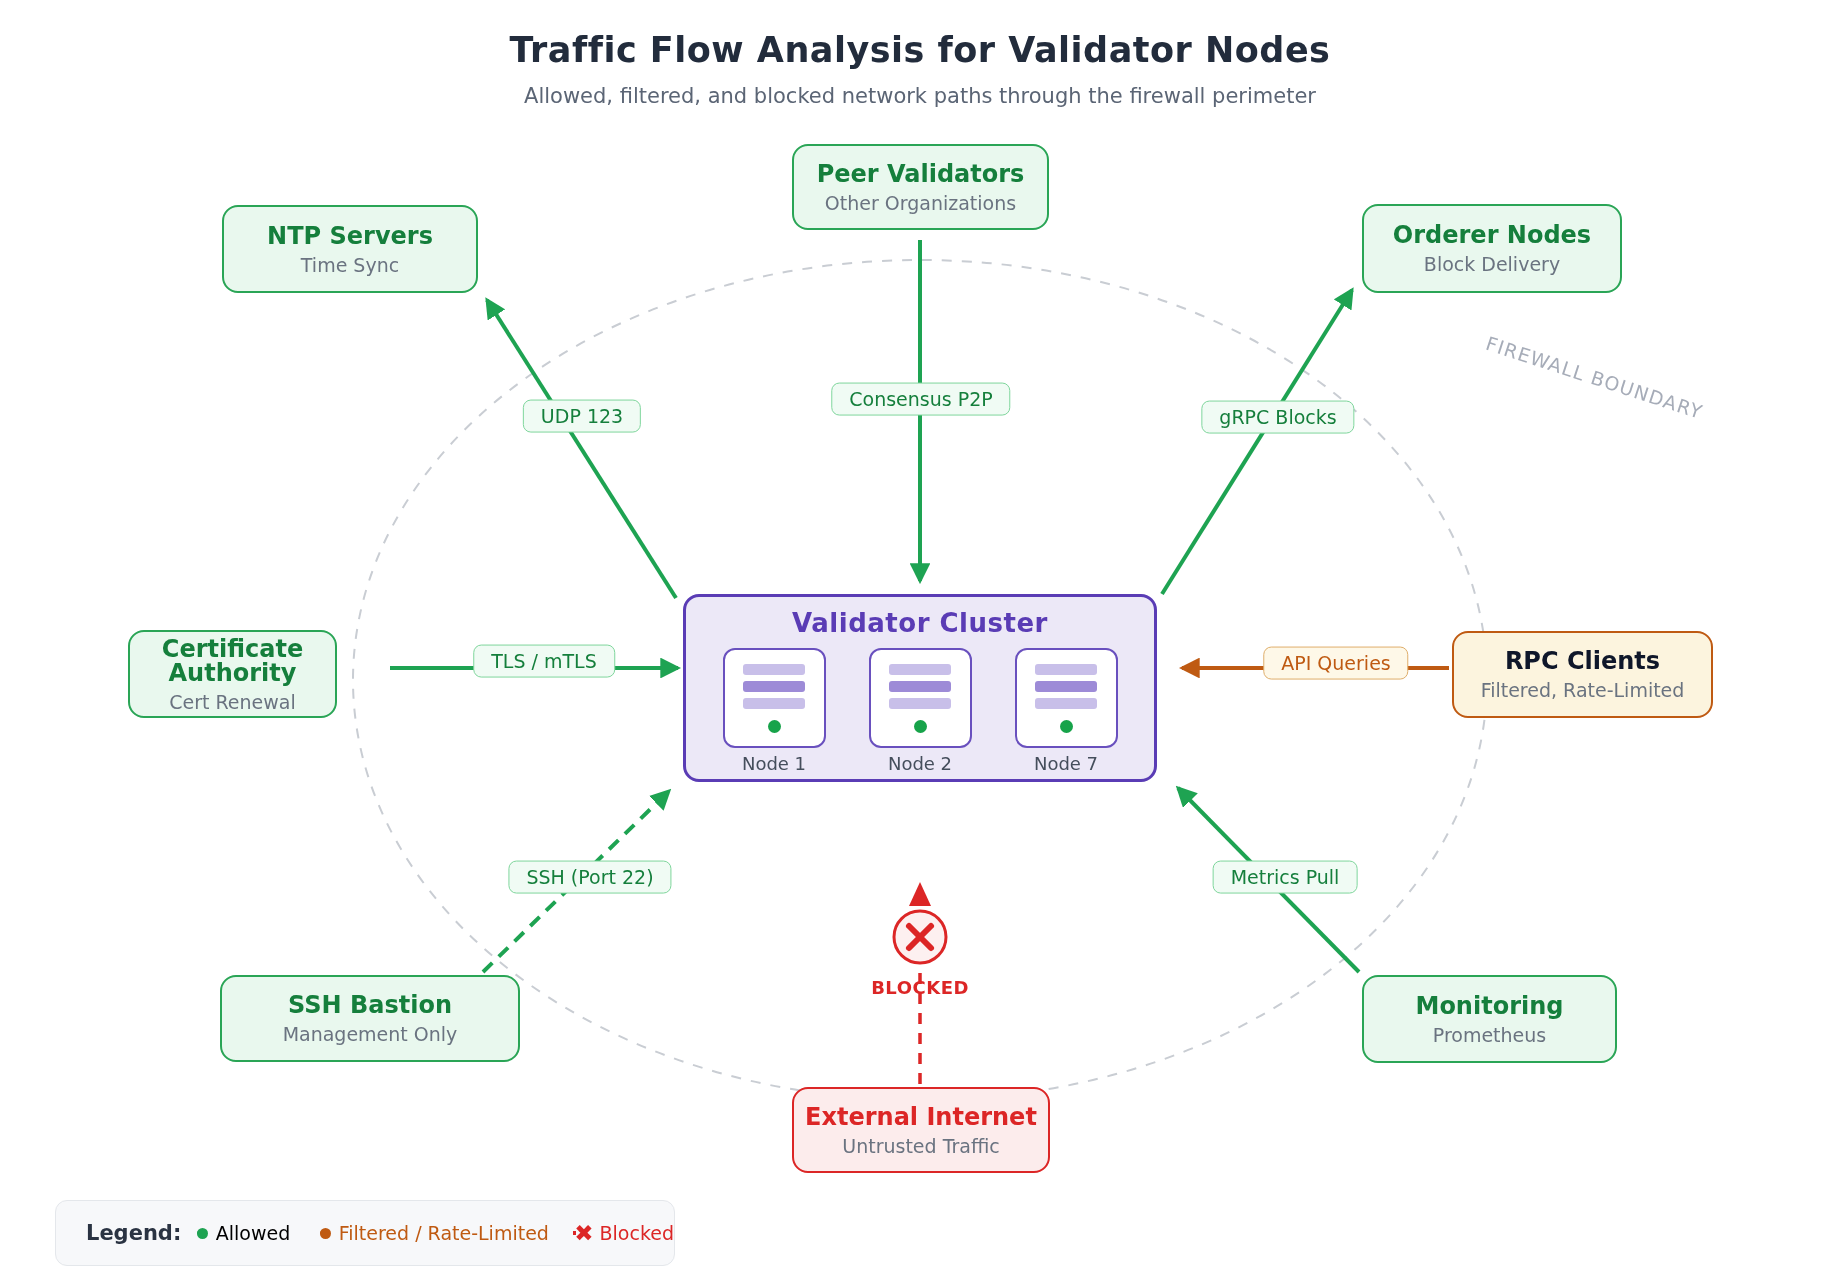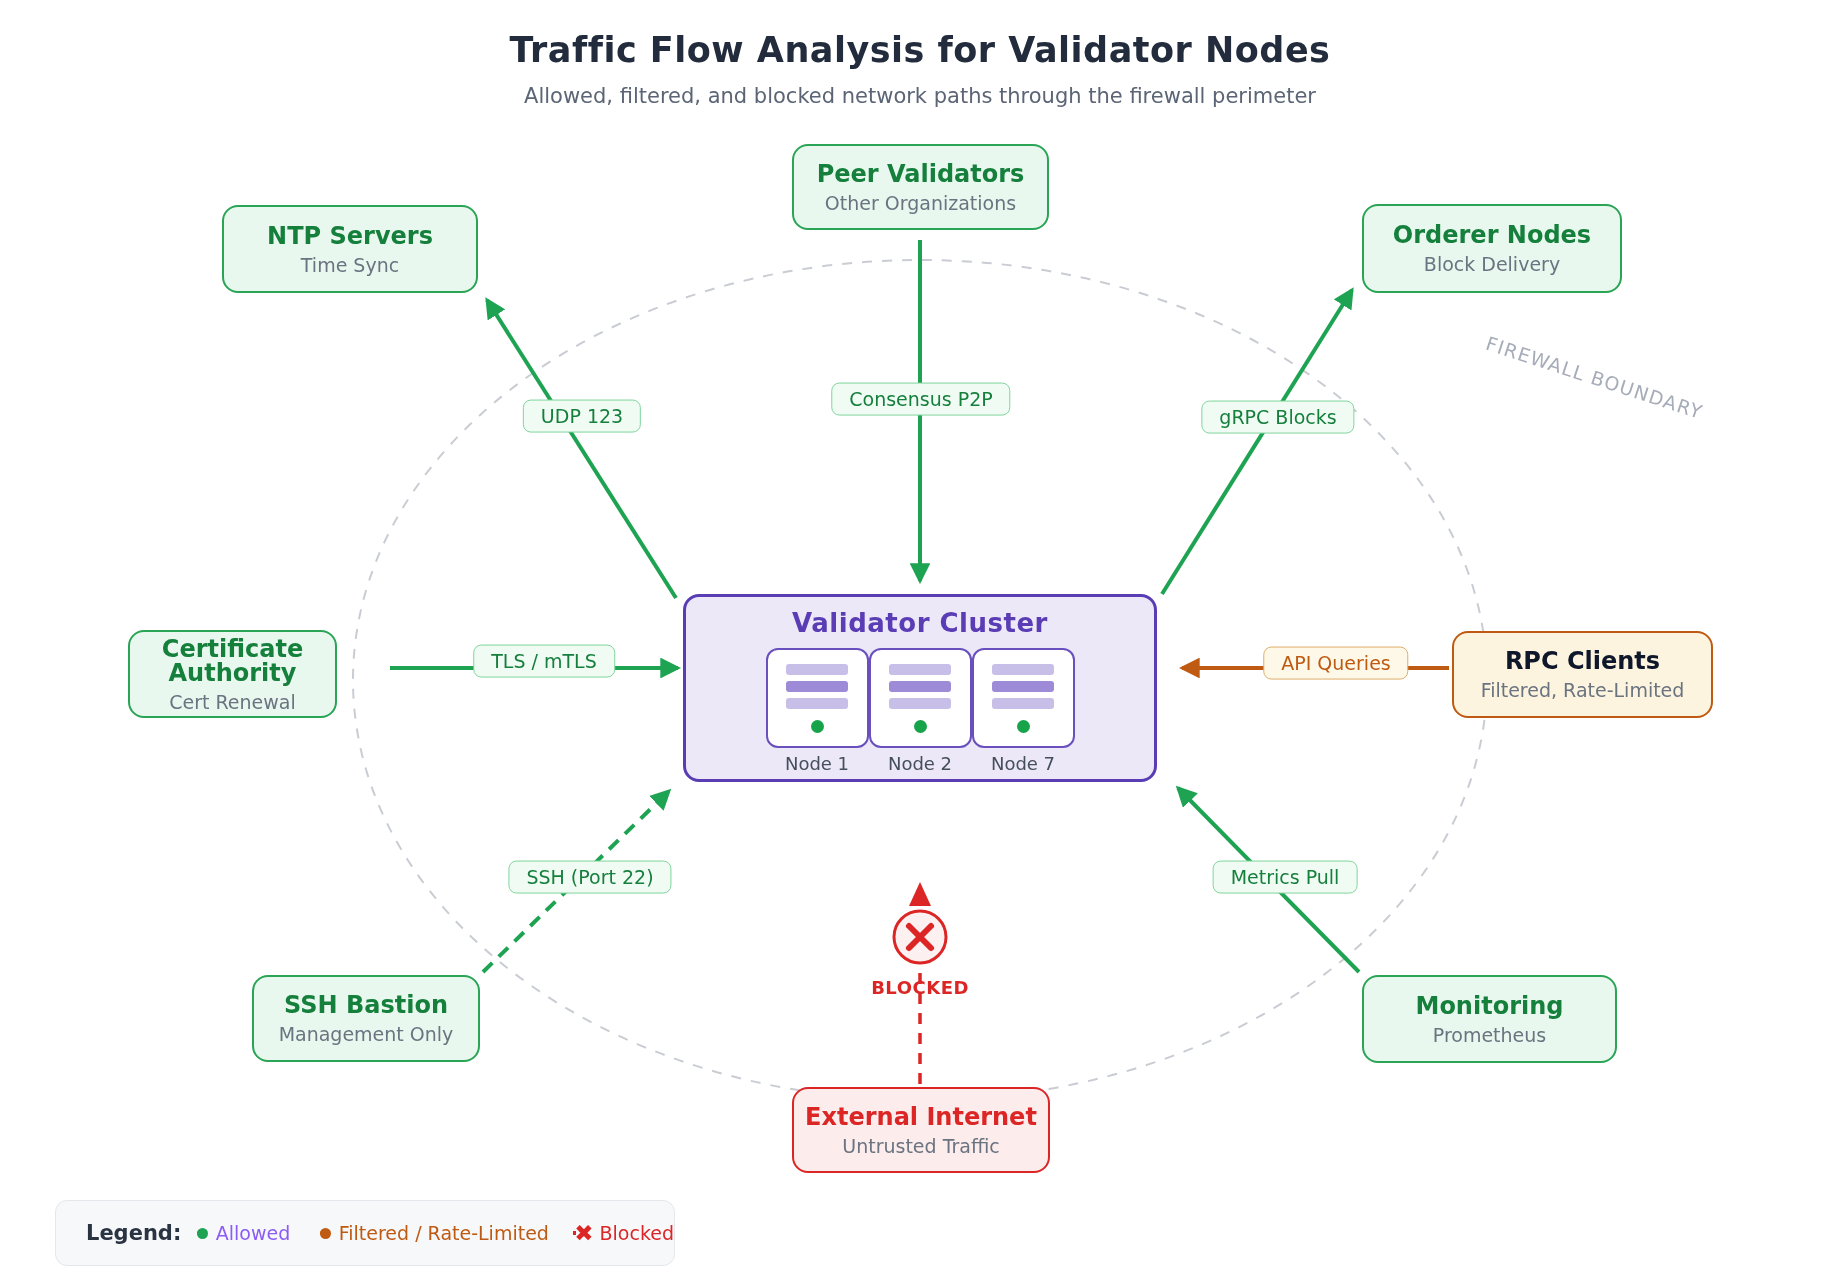--- a/index.html
+++ b/index.html
@@ -23,39 +23,39 @@
   .orange-box .bt{color:#0f172a;}
   .red-box{background:#fcecec;border:2.5px solid #dc2626;}
   .red-box .bt{color:#dc2626;}
   
   .pill{position:absolute;transform:translate(-50%,-50%);font-size:19px;padding:5px 17px;border-radius:8px;white-space:nowrap;line-height:1.1;}
   .pill-green{background:#f0fbf4;border:1.5px solid #7fd69c;color:#157f3c;}
   .pill-orange{background:#fef8e8;border:1.5px solid #dfae6b;color:#bf5a12;}
   
   .cluster{position:absolute;left:683px;top:587px;width:474px;height:188px;background:#ece8f7;border:3px solid #5a3cb5;border-radius:16px;box-sizing:border-box;margin-top:7px;}
   .cluster-title{margin-top:11px;text-align:center;font-size:26px;font-weight:bold;color:#5a3cb5;letter-spacing:.5px;}
-  .cards{display:flex;justify-content:center;margin-top:10px;}
+  .cards{display:flex;justify-content:center;gap:43px;margin-top:10px;}
   .card-wrap{display:flex;flex-direction:column;align-items:center;gap:7px;}
   .card{width:103px;height:100px;background:#ffffff;border:2px solid #6950be;border-radius:12px;display:flex;flex-direction:column;align-items:center;justify-content:center;gap:6px;box-sizing:border-box;}
   .bar{width:62px;height:11px;border-radius:3px;background:#c8bfe9;}
   .bar.mid{background:#9d8bd7;}
   .dot{width:13px;height:13px;border-radius:50%;background:#17a34a;margin-top:5px;}
   .card-label{font-size:18px;color:#454e5c;line-height:1;}
   
   .blocked-label{left:920px;top:977px;transform:translateX(-50%);font-size:18px;font-weight:bold;color:#dc2626;letter-spacing:.5px;}
   .boundary-label{left:1490px;top:332px;transform:rotate(18deg);transform-origin:left top;font-size:19px;color:#a6acb8;letter-spacing:1.2px;white-space:nowrap;}
   
   .legend{position:absolute;left:55px;top:1200px;width:588px;height:64px;background:#f7f8fa;border:1.5px solid #e4e7eb;border-radius:12px;display:flex;align-items:center;padding-left:30px;box-sizing:content-box;white-space:nowrap;overflow:visible;}
   .legend-title{font-size:21px;font-weight:bold;color:#2a3342;}
   .lline{display:inline-block;width:52px;height:4px;border-radius:2px;position:relative;margin-left:16px;}
   .lline::after{content:'';position:absolute;right:-5px;top:-3.5px;width:11px;height:11px;border-radius:50%;background:inherit;}
   .lgreen{background:#1ea352;}
   .lorange{background:#bf5a12;}
   .llabel{font-size:19px;margin-left:13px;}
-  .llabel.green{color:#8b5cf6;text-align:center;}
+  .llabel.green{color:#000000;text-align:center;}
   .llabel.orange{color:#bf5a12;}
   .llabel.red{color:#dc2626;margin-left:6px;}
   .ldash{display:inline-block;width:32px;height:4px;margin-left:24px;background:repeating-linear-gradient(90deg,#dc2626 0 8px,transparent 8px 14px);}
   .lx{color:#dc2626;font-weight:bold;font-size:23px;margin-left:-2px;line-height:1;}
 </style>
 </head>
 <body>
 
 <div class="canvas">
 
@@ -111,21 +111,21 @@
   <div class="node-box green-box" style="left:128px;top:630px;width:209px;height:88px;">
     <div class="bt">Certificate Authority</div>
     <div class="bs">Cert Renewal</div>
   </div>
 
   <div class="node-box orange-box" style="left:1452px;top:631px;width:261px;height:87px;">
     <div class="bt">RPC Clients</div>
     <div class="bs">Filtered, Rate-Limited</div>
   </div>
 
-  <div class="node-box green-box" style="left:220px;top:975px;width:228px;height:87px;margin-left:32px;">
+  <div class="node-box green-box" style="left:220px;top:975px;width:300px;height:87px;">
     <div class="bt">SSH Bastion</div>
     <div class="bs">Management Only</div>
   </div>
 
   <div class="node-box green-box" style="left:1362px;top:975px;width:255px;height:88px;">
     <div class="bt">Monitoring</div>
     <div class="bs">Prometheus</div>
   </div>
 
   <div class="node-box red-box" style="left:792px;top:1087px;width:258px;height:86px;">

